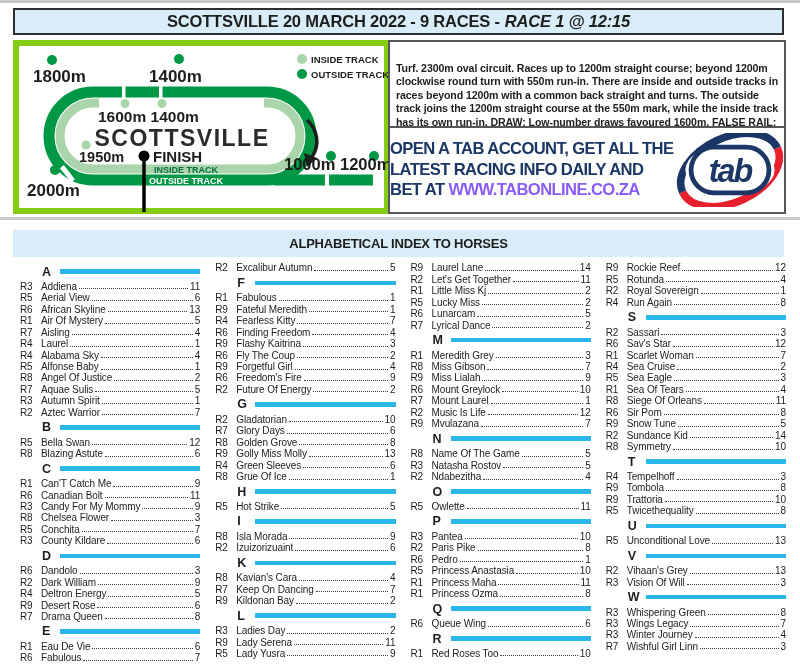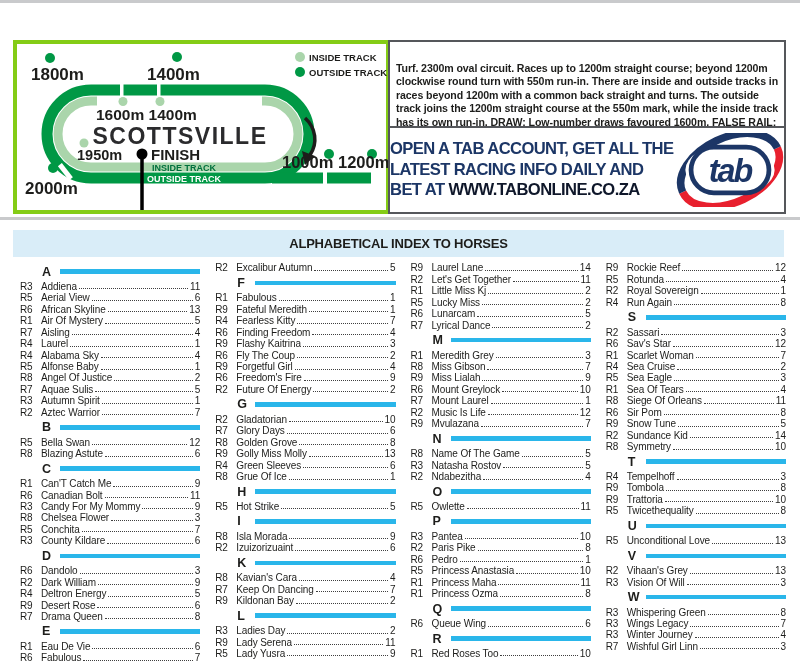--- a/index.html
+++ b/index.html
@@ -5,26 +5,26 @@
   html,body{margin:0;padding:0;}
   body{width:800px;height:664px;background:#fff;font-family:"Liberation Sans",sans-serif;position:relative;overflow:hidden;color:#1d1d1b;}
   #page{position:absolute;inset:0;background:#fff;}
   .top-edge{position:absolute;top:0;left:0;width:800px;height:3px;background:#c9cacc;}
   .mid-rule{position:absolute;top:217px;left:0;width:800px;height:3px;background:#c9cacc;}
 
   .header-bar{position:absolute;top:8px;left:13px;width:771px;height:27px;background:#d9edf8;border:2px solid #2e2e30;box-sizing:border-box;display:flex;align-items:center;justify-content:center;}
   .header-title{font-weight:bold;font-size:16.5px;letter-spacing:-0.2px;white-space:nowrap;}
   .race-part{font-style:italic;margin-left:5px;}
 
-  .track-box{position:absolute;top:40px;left:13px;width:377px;height:174px;border:4px solid #84cc16;box-sizing:border-box;background:#fff;text-decoration:underline;}
+  .track-box{position:absolute;top:40px;left:13px;width:377px;height:174px;border:6px solid #84cc16;box-sizing:border-box;background:#fff;text-decoration:underline;}
   .track-box svg{display:block;}
   .info-box{position:absolute;top:40px;left:388px;width:398px;height:88px;border:2px solid #55575b;box-sizing:border-box;background:#fff;padding:20px 6px 0 6px;font-size:10.6px;font-weight:bold;line-height:1.27;letter-spacing:-0.1px;}
   .ad-box{position:absolute;top:126px;left:388px;width:398px;height:88px;border:2px solid #55575b;box-sizing:border-box;background:#fff;display:flex;align-items:center;}
   .ad-text{font-weight:bold;font-size:16.6px;line-height:1.24;color:#1c3666;letter-spacing:-0.6px;white-space:nowrap;}
-  .ad-url{color:#0f172a;margin-top:22px;}
+  .ad-url{color:#8b5cf6;margin-top:22px;}
   .tab-logo{margin-left:auto;margin-right:10px;flex:none;}
 
   .index-title{position:absolute;top:230px;left:13px;width:771px;height:27px;background:#d9edf8;display:flex;align-items:center;justify-content:center;font-weight:bold;font-size:13px;letter-spacing:-0.2px;}
 
   .index-wrap{position:absolute;top:262px;left:20px;width:766px;height:400px;display:flex;gap:15px;overflow:hidden;}
   .idx-col{flex:1;min-width:0;}
   .idx-head{display:flex;align-items:center;padding-left:22px;height:13px;margin:3px 0 2.5px 0;}
   .idx-letter{font-weight:bold;font-size:12.5px;width:14px;flex:none;}
   .idx-bar{flex:1;height:4.5px;background:#2ab6ea;margin-left:4px;}
   .idx-row{display:flex;align-items:flex-end;font-size:10px;height:11.45px;letter-spacing:-0.1px;}
@@ -32,20 +32,25 @@
   .idx-name{flex:none;white-space:nowrap;}
   .idx-dots{flex:1;min-width:3px;border-bottom:1.2px dotted #3f3f3f;margin:0 2px 2.5px 2px;}
   .idx-pg{flex:none;}
 </style>
 </head>
 <body>
 
 <div id="page">
   <div class="top-edge"></div>
 
+  <div class="header-bar">
+    <span class="header-title">
+      <span>SCOTTSVILLE 20 MARCH 2022 - 9 RACES -</span><span class="race-part">RACE 1 @ 12:15</span>
+    </span>
+  </div>
 
   <div class="track-box">
     <svg width="373" height="170" viewBox="0 0 373 170" font-family="Liberation Sans, sans-serif">
 
       <rect x="30" y="46" width="262" height="88" rx="44" ry="44" fill="none" stroke="#009845" stroke-width="11"></rect>
 
       <rect x="41" y="57" width="240" height="66" rx="33" ry="33" fill="none" stroke="#aad5ab" stroke-width="9"></rect>
 
       <rect x="80" y="52" width="165" height="11" fill="#ffffff"></rect>
 

